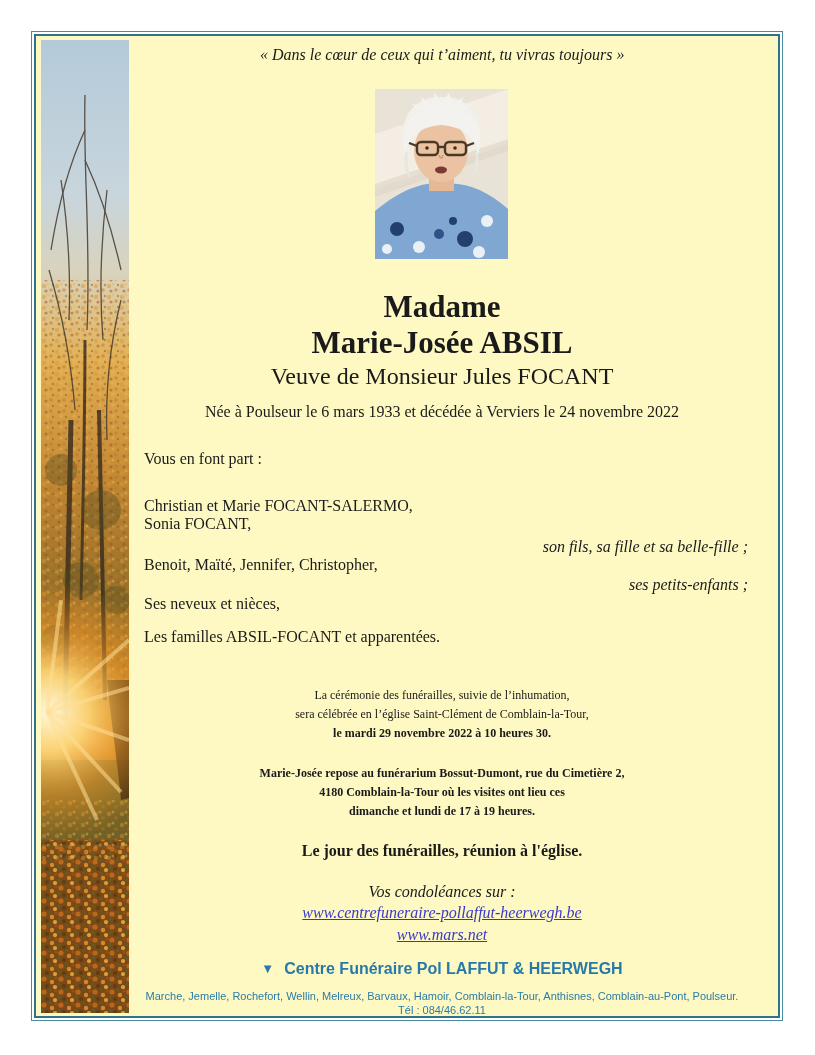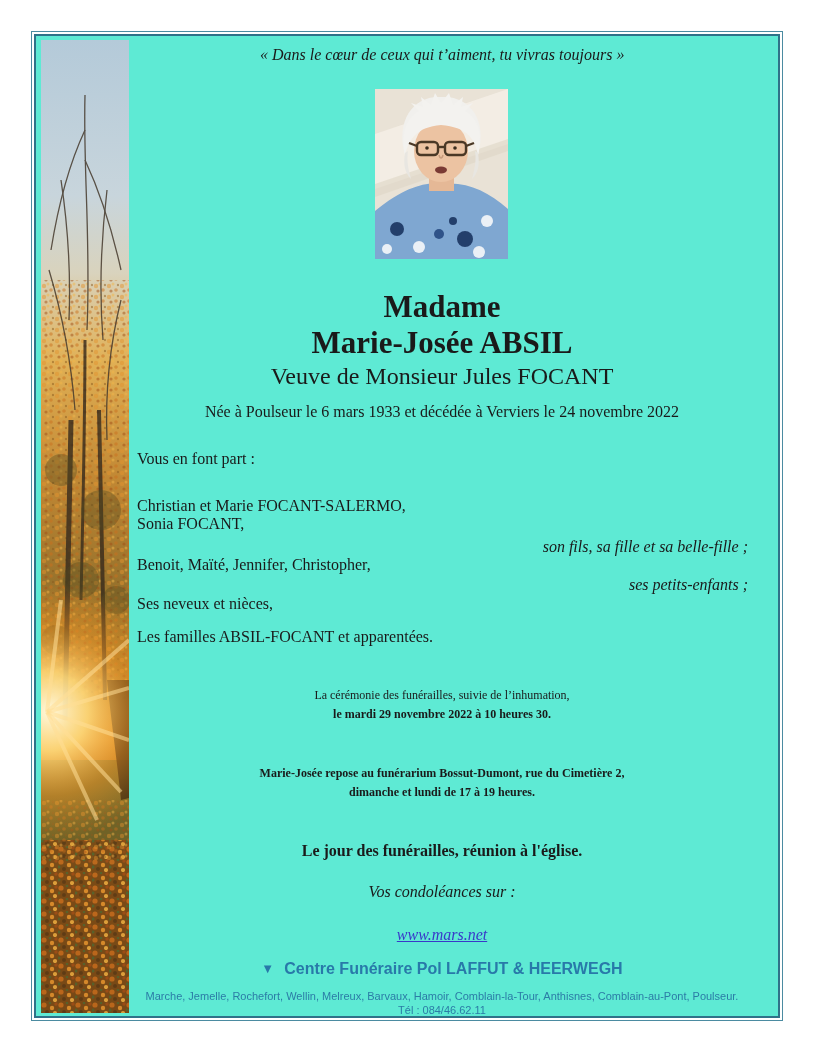--- a/index.html
+++ b/index.html
@@ -5,35 +5,35 @@
   html,body{margin:0;padding:0;}
   body{
     width:815px;height:1055px;position:relative;background:#ffffff;
     font-family:"Liberation Serif", serif;color:#1a1a1a;overflow:hidden;
   }
   .frame{
     position:absolute;left:31px;top:31px;width:752px;height:990px;
     border:1px solid #4b8ba1;padding:2px;box-sizing:border-box;background:#ffffff;
   }
   .frame-inner{
-    width:100%;height:100%;border:2px solid #2f7289;box-sizing:border-box;position:relative;background:#5eead4;
+    width:100%;height:100%;border:2px solid #2f7289;box-sizing:border-box;position:relative;background:#fef9c3;
   }
   .strip{position:absolute;left:5px;top:4px;width:88px;height:973px;overflow:hidden;}
   .content{position:absolute;left:94px;top:0;width:624px;height:982px;}
   .abs{position:absolute;left:0;width:100%;box-sizing:border-box;}
   .center{text-align:center;}
   .b{font-weight:bold;}
   .i{font-style:italic;}
   .quote{left:130px;width:494px;font-size:16px;font-style:italic;}
   .portrait{position:absolute;left:245px;top:53px;width:133px;height:170px;}
   .t-prefix{font-size:31px;font-weight:bold;line-height:36px;}
   .t-name{font-size:31px;font-weight:bold;line-height:36px;}
   .t-sub{font-size:24px;line-height:30px;}
   .body-line{font-size:16px;line-height:19px;}
-  .left-ind{padding-left:7px;text-align:left;}
+  .left-ind{padding-left:14px;text-align:left;}
   .right-line{text-align:right;padding-right:6px;font-style:italic;}
   .multi{font-size:12px;line-height:19px;}
   .link{color:#3939c9;text-decoration:underline;font-style:italic;font-size:16px;cursor:pointer;}
   .sans{font-family:"Liberation Sans", sans-serif;}
   .footer-head{font-size:16px;font-weight:bold;color:#2879a9;}
   .footer-head .tri{font-size:13px;margin-right:10px;vertical-align:1px;}
   .footer-small{font-size:11px;color:#2b7ca6;}
 </style>
 </head>
 <body>
@@ -171,31 +171,36 @@
       <div class="abs body-line left-ind" style="top:460px;">Christian et Marie FOCANT-SALERMO,</div>
       <div class="abs body-line left-ind" style="top:478px;">Sonia FOCANT,</div>
       <div class="abs body-line right-line" style="top:501px;">son fils, sa fille et sa belle-fille ;</div>
       <div class="abs body-line right-line" style="top:539px;">ses petits-enfants ;</div>
       <div class="abs body-line left-ind" style="top:519px;">Benoit, Maïté, Jennifer, Christopher,</div>
       <div class="abs body-line left-ind" style="top:558px;">Ses neveux et nièces,</div>
       <div class="abs body-line left-ind" style="top:591px;">Les familles ABSIL-FOCANT et apparentées.</div>
 
       <div class="abs center multi" style="top:650px;">
         <div>La cérémonie des funérailles, suivie de l’inhumation,</div>
+        <div>sera célébrée en l’église Saint-Clément de Comblain-la-Tour,</div>
         <div class="b">le mardi 29 novembre 2022 à 10 heures 30.</div>
       </div>
 
       <div class="abs center multi b" style="top:728px;">
         <div>Marie-Josée repose au funérarium Bossut-Dumont, rue du Cimetière 2,</div>
+        <div>4180 Comblain-la-Tour où les visites ont lieu ces</div>
         <div>dimanche et lundi de 17 à 19 heures.</div>
       </div>
 
       <div class="abs center body-line b" style="top:805px;">Le jour des funérailles, réunion à l'église.</div>
 
       <div class="abs center body-line i" style="top:846px;">Vos condoléances sur :</div>
+      <div class="abs center" style="top:868px;">
+        <a class="link">www.centrefuneraire-pollaffut-heerwegh.be</a>
+      </div>
       <div class="abs center" style="top:890px;">
         <a class="link">www.mars.net</a>
       </div>
 
       <div class="abs center sans footer-head" style="top:924px;">
         <span class="tri">▼</span><span>Centre Funéraire Pol LAFFUT &amp; HEERWEGH</span>
       </div>
       <div class="abs center sans footer-small" style="top:948px;margin-top:6px;">Marche, Jemelle, Rochefort, Wellin, Melreux, Barvaux, Hamoir, Comblain-la-Tour, Anthisnes, Comblain-au-Pont, Poulseur.</div>
       <div class="abs center sans footer-small" style="top:968px;">Tél : 084/46.62.11</div>
 

